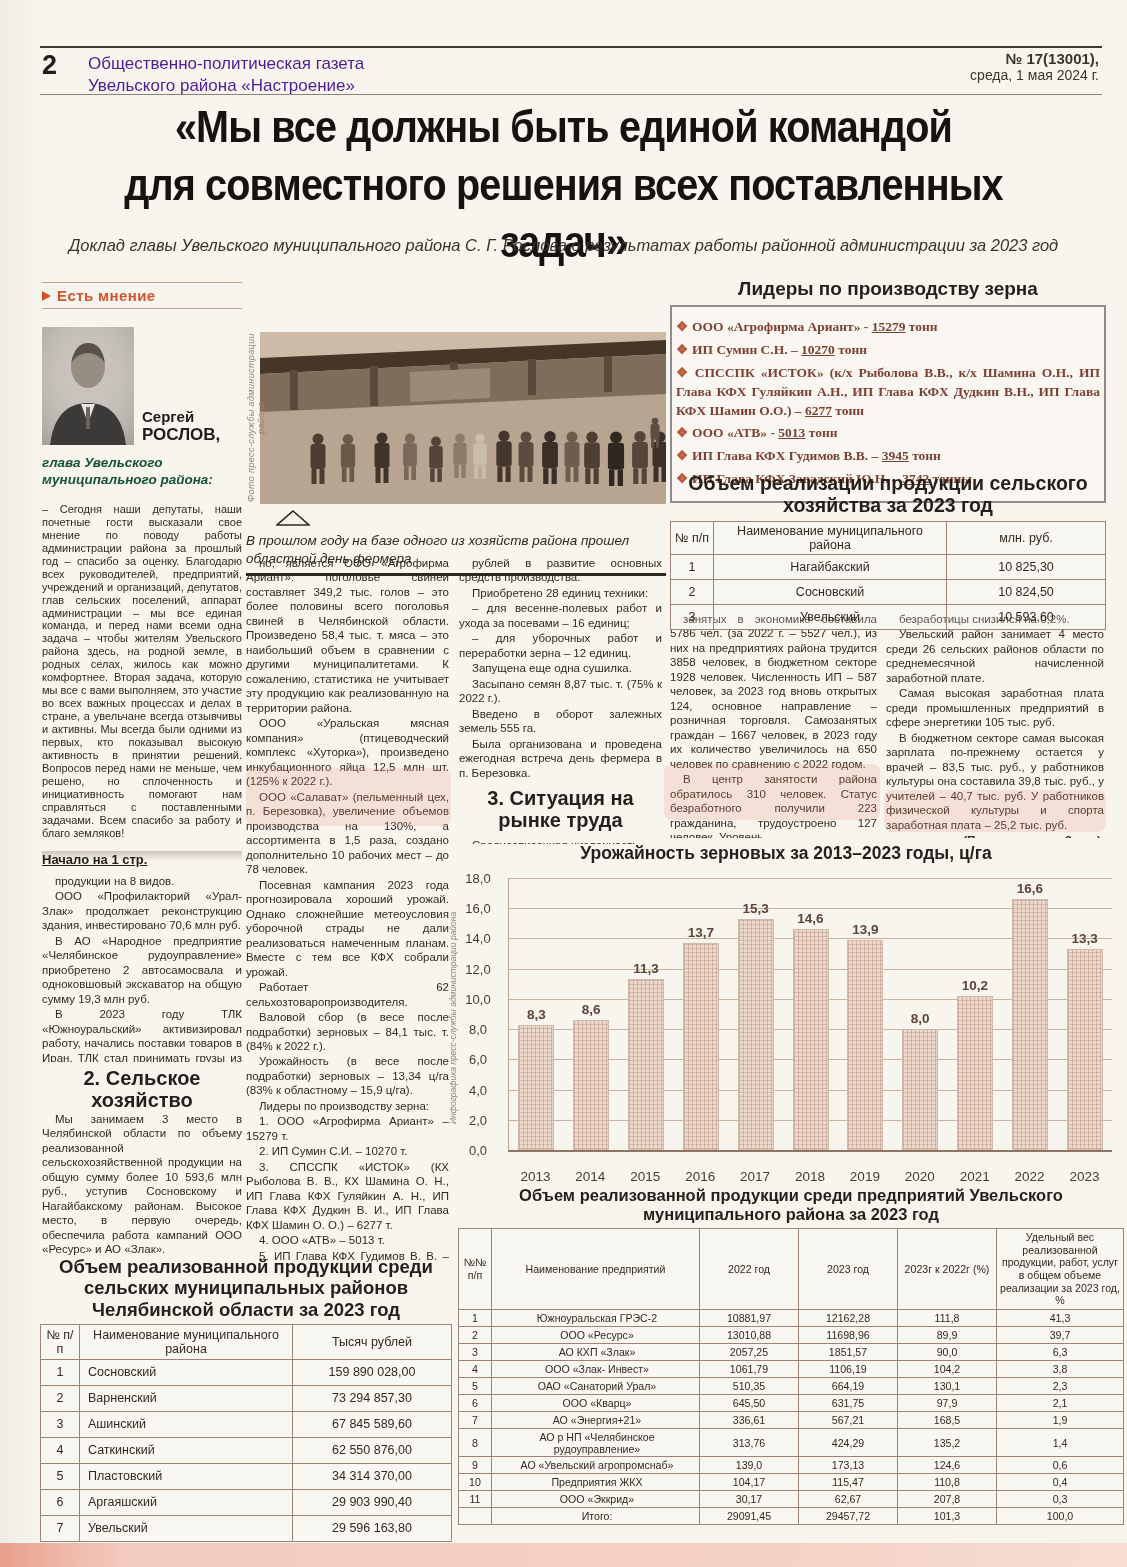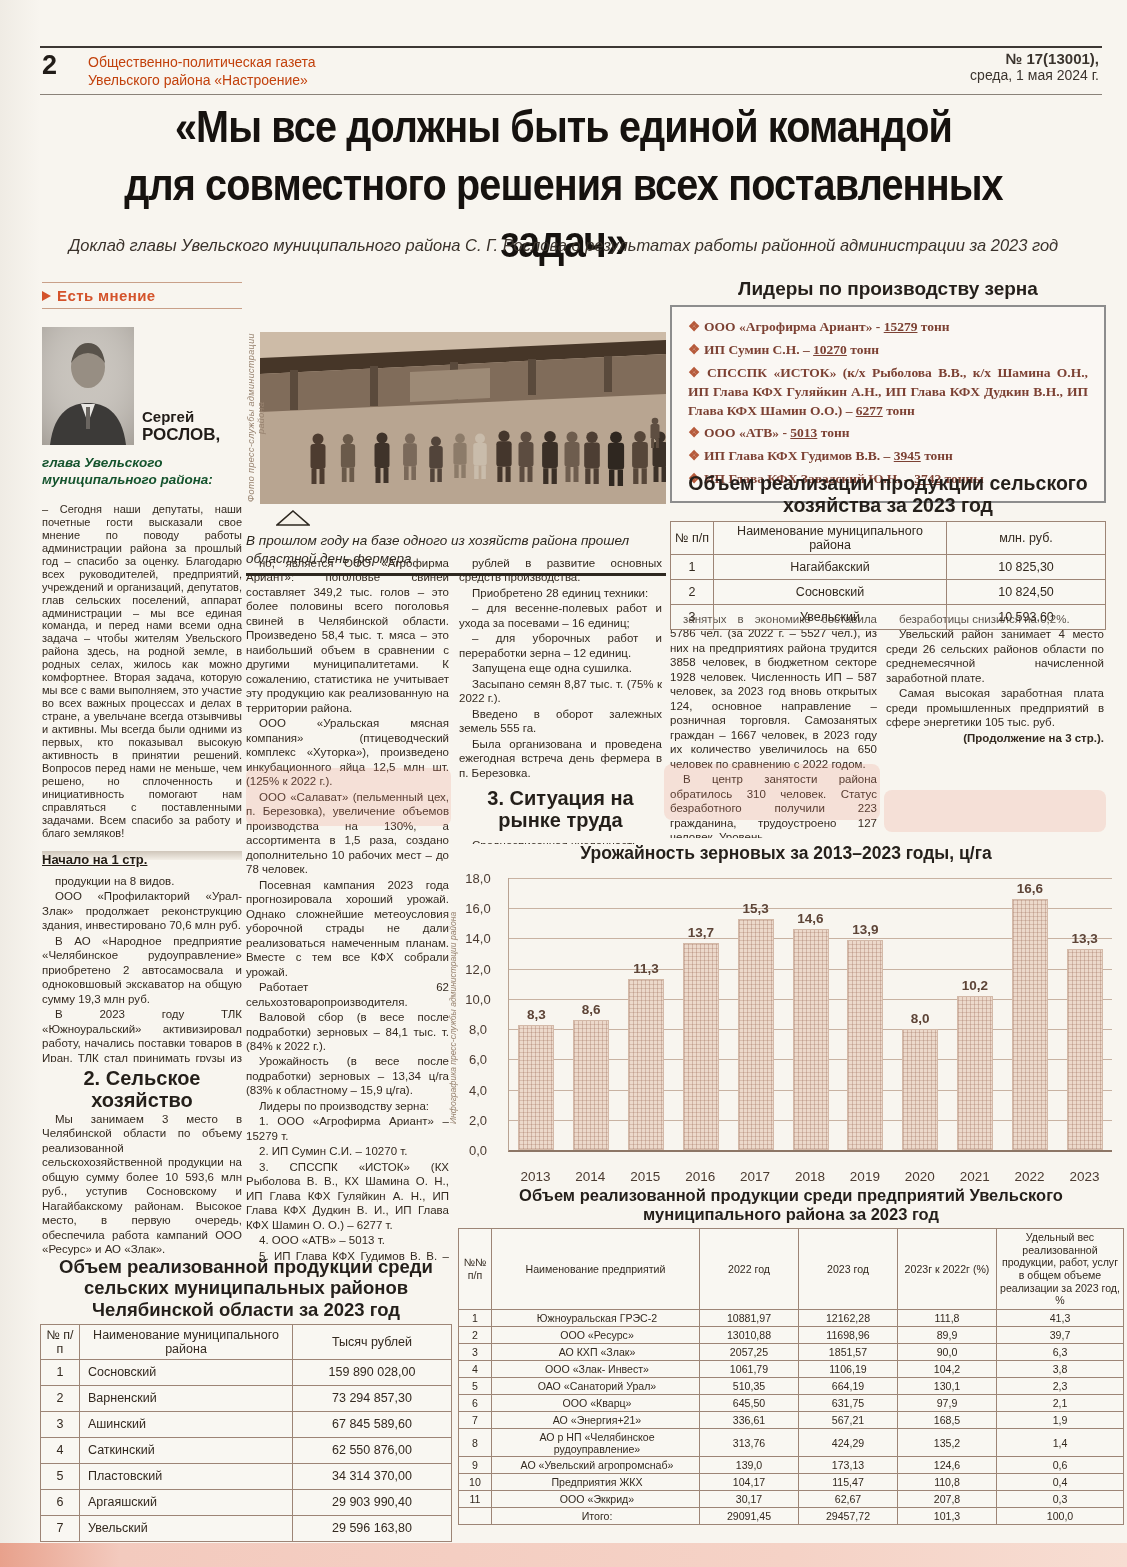--- a/index.html
+++ b/index.html
@@ -6,21 +6,21 @@
   body{
     width:1127px;height:1567px;position:relative;overflow:hidden;
     background:linear-gradient(90deg,#efebe4 0,#f8f5ef 40px,#f8f5ef 100%);
     font-family:"Liberation Sans",sans-serif;color:#332b24;
   }
   .abs{position:absolute;}
   
   .rule-top{left:40px;width:1062px;top:46px;height:2px;background:#3d3834;}
   .rule-bot{left:40px;width:1062px;top:94px;height:1px;background:#8a8279;}
   .page-number{left:42px;top:50px;font-size:27px;font-weight:bold;color:#211c18;}
-  .masthead-text{left:88px;top:53px;font-size:14px;line-height:1.3;color:#c2410c;}
+  .masthead-text{left:88px;top:53px;font-size:17px;line-height:1.3;color:#4c1d95;}
   .issue-block{top:50px;right:28px;text-align:right;color:#3b342e;}
   .issue-no{font-size:15px;font-weight:bold;}
   .issue-date{font-size:14px;}
   
   .headline{left:0;top:98px;width:1127px;text-align:center;font-weight:bold;
     font-size:45px;line-height:1.28;color:#16120f;transform:scaleX(.88);letter-spacing:-1px;}
   .subtitle{left:0;top:236px;width:1127px;text-align:center;font-style:italic;
     font-size:16.5px;color:#3a322b;}
   
   .opinion{left:42px;top:282px;width:200px;}
@@ -55,21 +55,21 @@
   .caption-rule{height:3px;background:#2e2820;margin-top:6px;}
   
   .col2{left:246px;top:556px;width:203px;height:706px;}
   .col3{left:459px;top:556px;width:203px;height:288px;}
   .col4{left:670px;top:612px;width:207px;height:226px;}
   .col5{left:886px;top:612px;width:218px;height:226px;}
   .continuation-note{font-weight:bold;text-align:right;text-indent:0;}
   
   .leaders{left:670px;top:278px;width:436px;}
   .leaders-title{font-weight:bold;font-size:19px;text-align:center;color:#241f1a;margin-bottom:5px;}
-  .leaders-box{border:2px solid #8d8d8d;padding:7px 16px 8px;background:rgba(255,255,255,.25);}
+  .leaders-box{border:2px solid #8d8d8d;padding:7px 4px 8px;background:rgba(255,255,255,.25);}
   .leader-item{font-family:"Liberation Serif",serif;font-weight:bold;font-size:13.5px;
     line-height:1.4;color:#7c4133;margin:4px 0;text-align:justify;}
   .leader-item .diamond{color:#b65a3b;margin-right:4px;}
   .leader-item .val{text-decoration:underline;}
   
   .block-title{font-weight:bold;text-align:center;color:#241f1a;line-height:1.15;}
   .paper-table{border-collapse:collapse;width:100%;background:rgba(255,255,255,.2);}
   .paper-table th,.paper-table td{border:1px solid #9d8576;text-align:center;
     vertical-align:middle;color:#33291f;font-weight:normal;}
   .sales{left:670px;top:472px;width:436px;}
@@ -267,20 +267,21 @@
 </div>
 <div class="abs col-text col4">
     <p class="para">занятых в экономике составила 5786 чел. (за 2022 г. – 5527 чел.), из них на предприятиях района трудится 3858 человек, в бюджетном секторе 1928 человек. Численность ИП – 587 человек, за 2023 год вновь открытых 124, основное направление – розничная торговля. Самозанятых граждан – 1667 человек, в 2023 году их количество увеличилось на 650 человек по сравнению с 2022 годом.</p>
     <p class="para">В центр занятости района обратилось 310 человек. Статус безработного получили 223 гражданина, трудоустроено 127 человек. Уровень</p>
   </div>
 <div class="abs col-text col5">
   <div>
       <p class="para">безработицы снизился на 0,2%.</p>
       <p class="para">Увельский район занимает 4 место среди 26 сельских районов области по среднемесячной начисленной заработной плате.</p>
       <p class="para">Самая высокая заработная плата среди промышленных предприятий в сфере энергетики 105 тыс. руб.</p>
+      <p class="para">В бюджетном секторе самая высокая зарплата по-прежнему остается у врачей – 83,5 тыс. руб., у работников культуры она составила 39,8 тыс. руб., у учителей – 40,7 тыс. руб. У работников физической культуры и спорта заработная плата – 25,2 тыс. руб.</p>
     </div>
   <p class="para continuation-note">(Продолжение на 3 стр.).</p>
 </div>
 
 <div class="abs leaders">
   <div class="leaders-title">Лидеры по производству зерна</div>
   <div class="leaders-box">
       <div class="leader-item"><span class="diamond">❖</span><span>ООО «Агрофирма Ариант» - </span><span class="val">15279</span><span> тонн</span></div>
       <div class="leader-item"><span class="diamond">❖</span><span>ИП Сумин С.Н. – </span><span class="val">10270</span><span> тонн</span></div>
       <div class="leader-item"><span class="diamond">❖</span><span>СПССПК «ИСТОК» (к/х Рыболова В.В., к/х Шамина О.Н., ИП Глава КФХ Гуляйкин А.Н., ИП Глава КФХ Дудкин В.Н., ИП Глава КФХ Шамин О.О.) – </span><span class="val">6277</span><span> тонн</span></div>

